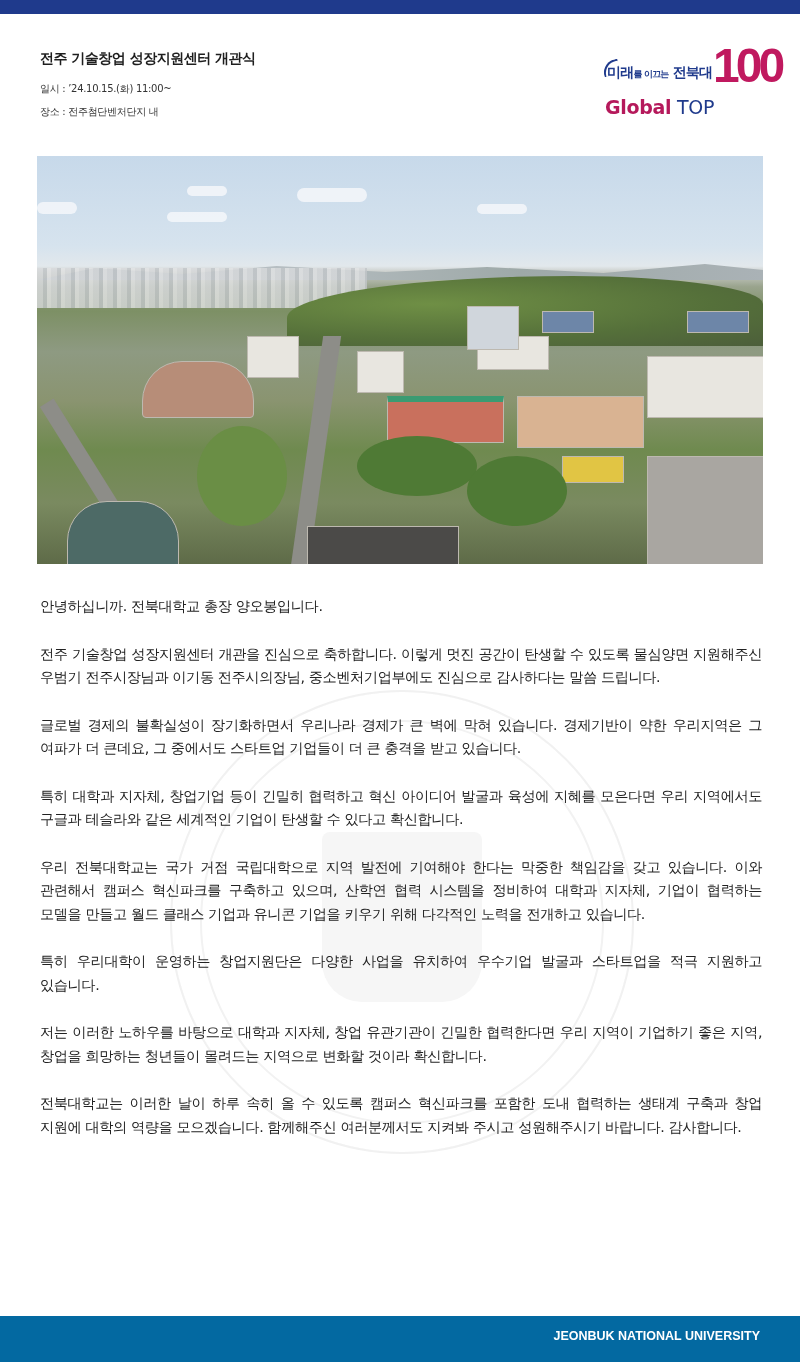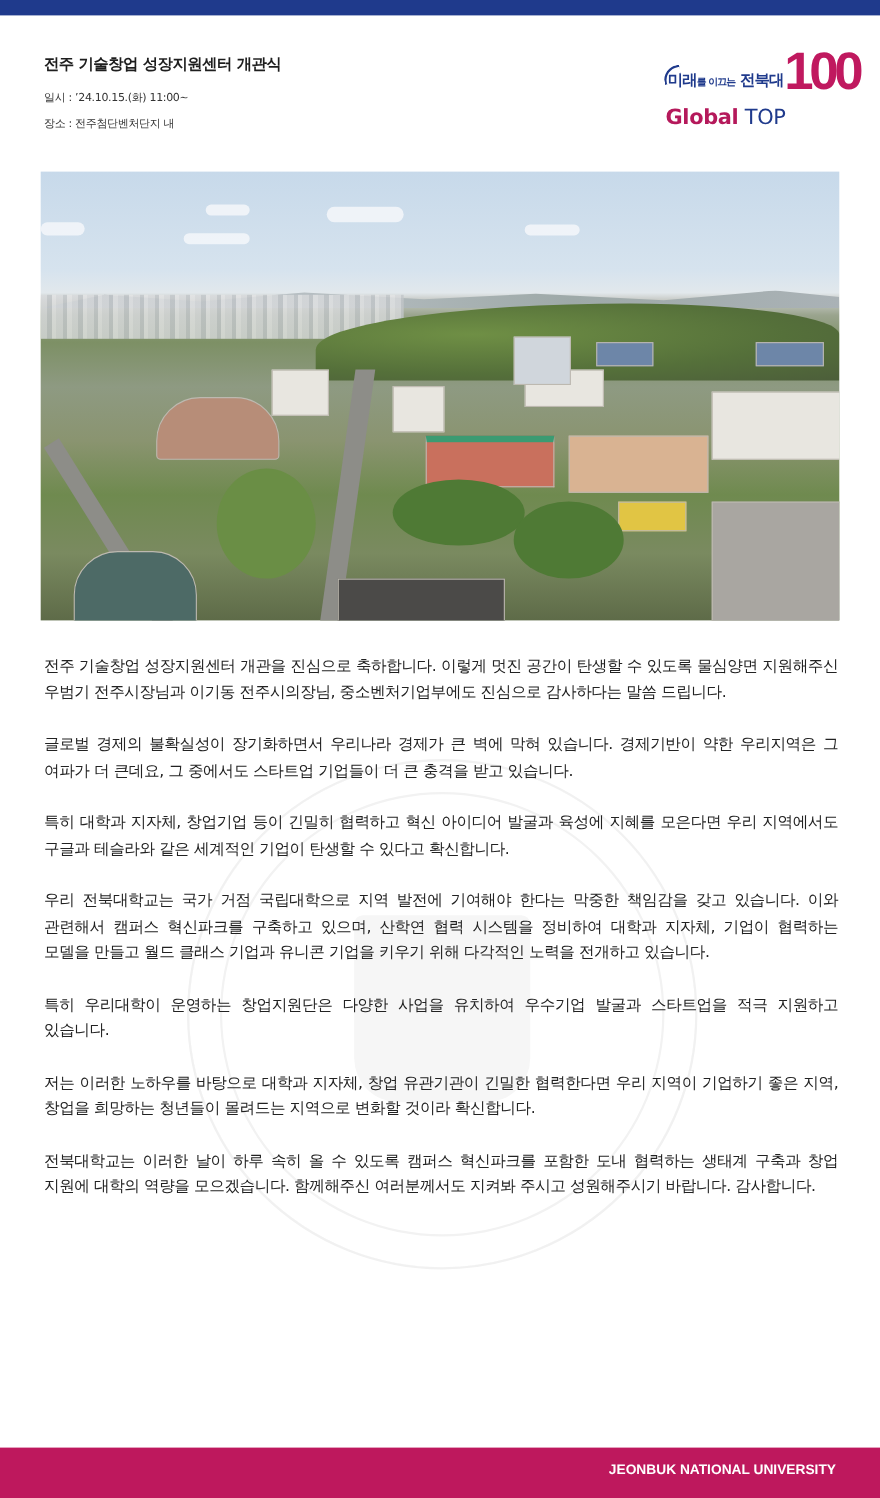--- a/index.html
+++ b/index.html
@@ -99,21 +99,21 @@
     .body-text {
       position: absolute; left: 40px; top: 595px; width: 722px;
       font-size: 14.2px; line-height: 23.5px; color: #222;
       letter-spacing: -0.4px;
     }
     .body-text p {
       margin: 0 0 24px 0; text-align: justify; word-break: keep-all;
     }
     .footer {
       position: absolute; left: 0; top: 1316px; width: 800px; height: 46px;
-      background: #be185d;
+      background: #0369a1;
     }
     .footer-text {
       position: absolute; right: 40px; top: 13px;
       font-family: "Liberation Sans", sans-serif; font-size: 12.5px; font-weight: bold;
       color: #ffffff; letter-spacing: 0px; white-space: nowrap;
     }
   </style>
 </head>
 <body>
 
@@ -166,20 +166,21 @@
   <div class="tree" style="left:320px;top:280px;width:120px;height:60px;"></div>
   <div class="tree" style="left:160px;top:270px;width:90px;height:100px;background:#6a8e45;"></div>
   <div class="tree" style="left:430px;top:300px;width:100px;height:70px;"></div>
 </div>
 
 <div class="watermark">
   <div class="inner"></div>
 </div>
 
 <div class="body-text">
+  <p>안녕하십니까. 전북대학교 총장 양오봉입니다.</p>
   <p>전주 기술창업 성장지원센터 개관을 진심으로 축하합니다. 이렇게 멋진 공간이 탄생할 수 있도록 물심양면 지원해주신 우범기 전주시장님과 이기동 전주시의장님, 중소벤처기업부에도 진심으로 감사하다는 말씀 드립니다.</p>
   <p>글로벌 경제의 불확실성이 장기화하면서 우리나라 경제가 큰 벽에 막혀 있습니다. 경제기반이 약한 우리지역은 그 여파가 더 큰데요, 그 중에서도 스타트업 기업들이 더 큰 충격을 받고 있습니다.</p>
   <p>특히 대학과 지자체, 창업기업 등이 긴밀히 협력하고 혁신 아이디어 발굴과 육성에 지혜를 모은다면 우리 지역에서도 구글과 테슬라와 같은 세계적인 기업이 탄생할 수 있다고 확신합니다.</p>
   <p>우리 전북대학교는 국가 거점 국립대학으로 지역 발전에 기여해야 한다는 막중한 책임감을 갖고 있습니다. 이와 관련해서 캠퍼스 혁신파크를 구축하고 있으며, 산학연 협력 시스템을 정비하여 대학과 지자체, 기업이 협력하는 모델을 만들고 월드 클래스 기업과 유니콘 기업을 키우기 위해 다각적인 노력을 전개하고 있습니다.</p>
   <p>특히 우리대학이 운영하는 창업지원단은 다양한 사업을 유치하여 우수기업 발굴과 스타트업을 적극 지원하고 있습니다.</p>
   <p>저는 이러한 노하우를 바탕으로 대학과 지자체, 창업 유관기관이 긴밀한 협력한다면 우리 지역이 기업하기 좋은 지역, 창업을 희망하는 청년들이 몰려드는 지역으로 변화할 것이라 확신합니다.</p>
   <p>전북대학교는 이러한 날이 하루 속히 올 수 있도록 캠퍼스 혁신파크를 포함한 도내 협력하는 생태계 구축과 창업 지원에 대학의 역량을 모으겠습니다. 함께해주신 여러분께서도 지켜봐 주시고 성원해주시기 바랍니다. 감사합니다.</p>
 </div>
 
 <div class="footer">

